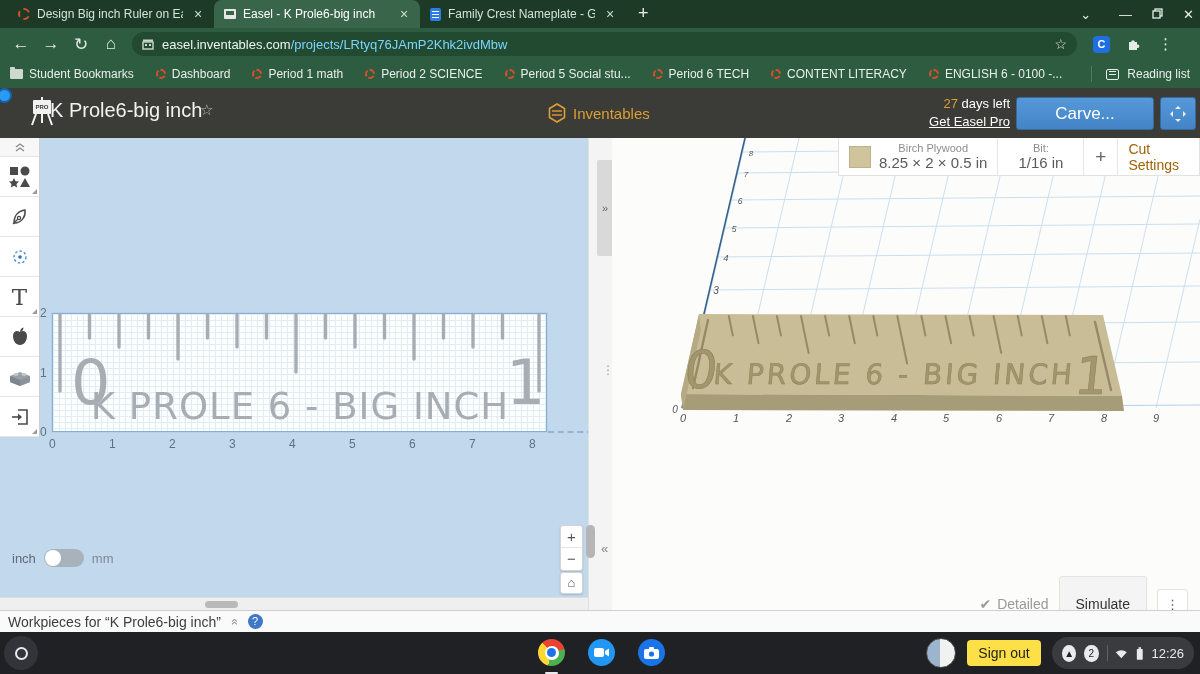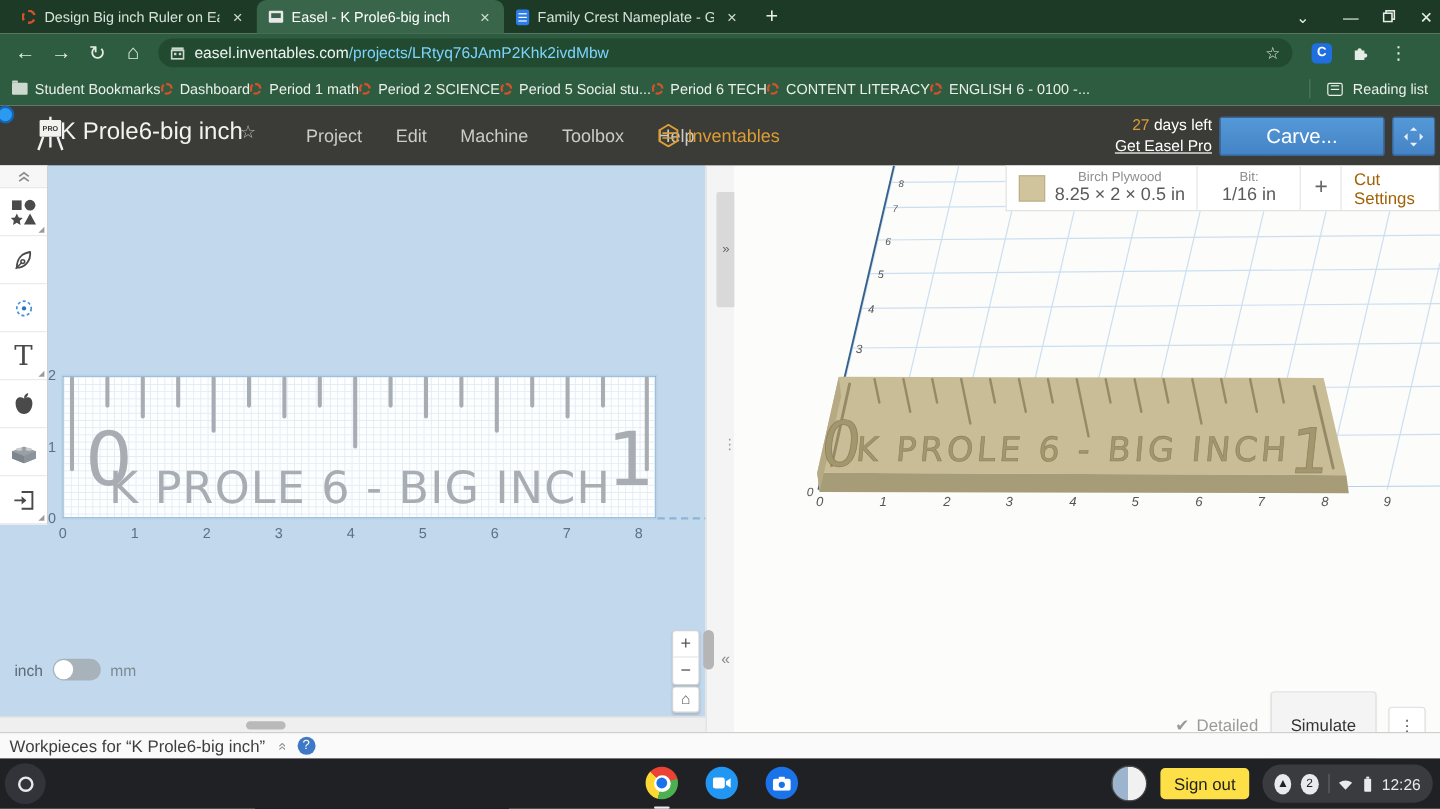--- a/index.html
+++ b/index.html
@@ -23,21 +23,21 @@
   #win-controls .wc { font-size:13px; }
 
   #toolbar { position:absolute; left:0; top:28px; width:1200px; height:32px; background:#2e5c40; display:flex; align-items:center; color:#e4ece5; }
   .nav-ic { font-size:17px; width:30px; text-align:center; color:#e4ece5; }
   #urlbar { height:24px; width:945px; margin-left:6px; background:#214a31; border-radius:12px; display:flex; align-items:center; padding:0 10px; gap:8px; }
   #urlbar .host { color:#eef3ef; font-size:13px; }
   #urlbar .path { color:#7dd3fc; font-size:13px; }
   #urlbar .star { margin-left:auto; color:#dbe6dd; font-size:14px; }
   .ext-c { width:17px; height:17px; background:#1f6fe0; color:#fff; border-radius:4px; font-size:11px; font-weight:bold; display:flex; align-items:center; justify-content:center; }
 
-  #bookmarks { position:absolute; left:0; top:60px; width:1200px; height:28px; background:#2e5c40; display:flex; align-items:center; padding:0 10px; color:#e9efe9; font-size:12px; }
+  #bookmarks { position:absolute; left:0; top:60px; width:1200px; height:28px; background:#2e5c40; display:flex; align-items:center; padding:0 10px; gap:22px; color:#e9efe9; font-size:12px; }
   .bm { display:flex; align-items:center; gap:6px; white-space:nowrap; }
   .bm .dashed { width:10px; height:10px; border:2px dashed #d94f2b; border-radius:50%; }
   .bm-folder { width:13px; height:10px; background:#cdd9cf; border-radius:1px; position:relative; }
   .bm-folder::before { content:""; position:absolute; top:-2px; left:0; width:5px; height:2px; background:#cdd9cf; border-radius:1px 1px 0 0; }
   #readinglist { margin-left:auto; display:flex; align-items:center; gap:8px; }
   #readinglist .sep { width:1px; height:16px; background:#4e7a5f; margin-right:6px; }
   .rl-ic { width:13px; height:11px; border:1.5px solid #e9efe9; border-radius:2px; position:relative; }
   .rl-ic::after { content:""; position:absolute; left:1.5px; top:1.5px; width:7px; height:1.2px; background:#e9efe9; box-shadow:0 3px 0 #e9efe9; }
 
   
@@ -227,27 +227,20 @@
   <svg id="easel-logo" width="28" height="30" viewBox="0 0 28 30">
     <rect x="5" y="3" width="18" height="14" fill="#f2f2f0" rx="1"></rect>
     <text x="14" y="12" font-size="6" font-weight="bold" fill="#3b3b38" text-anchor="middle">PRO</text>
     <rect x="13" y="0" width="2" height="4" fill="#f2f2f0"></rect>
     <line x1="8" y1="17" x2="4" y2="28" stroke="#f2f2f0" stroke-width="2"></line>
     <line x1="20" y1="17" x2="24" y2="28" stroke="#f2f2f0" stroke-width="2"></line>
     <line x1="14" y1="17" x2="14" y2="26" stroke="#f2f2f0" stroke-width="2"></line>
   </svg>
   <div id="easel-title">K Prole6-big inch</div>
   <span id="title-star">☆</span>
-  <div id="easel-menus">
-    <span>Project</span>
-    <span>Edit</span>
-    <span>Machine</span>
-    <span>Toolbox</span>
-    <span>Help</span>
-  </div>
   <div id="brand">
     <svg width="18" height="20" viewBox="0 0 18 20">
       <path d="M9 1 L16.5 5.5 V14.5 L9 19 L1.5 14.5 V5.5 Z" fill="none" stroke="#dd9e33" stroke-width="1.6"></path>
       <line x1="4" y1="8" x2="14" y2="8" stroke="#dd9e33" stroke-width="1.4"></line>
       <line x1="4" y1="12" x2="14" y2="12" stroke="#dd9e33" stroke-width="1.4"></line>
     </svg>
     <span>Inventables</span>
   </div>
   <div id="trial">
     <span><span class="num">27</span> <span>days left</span></span>

